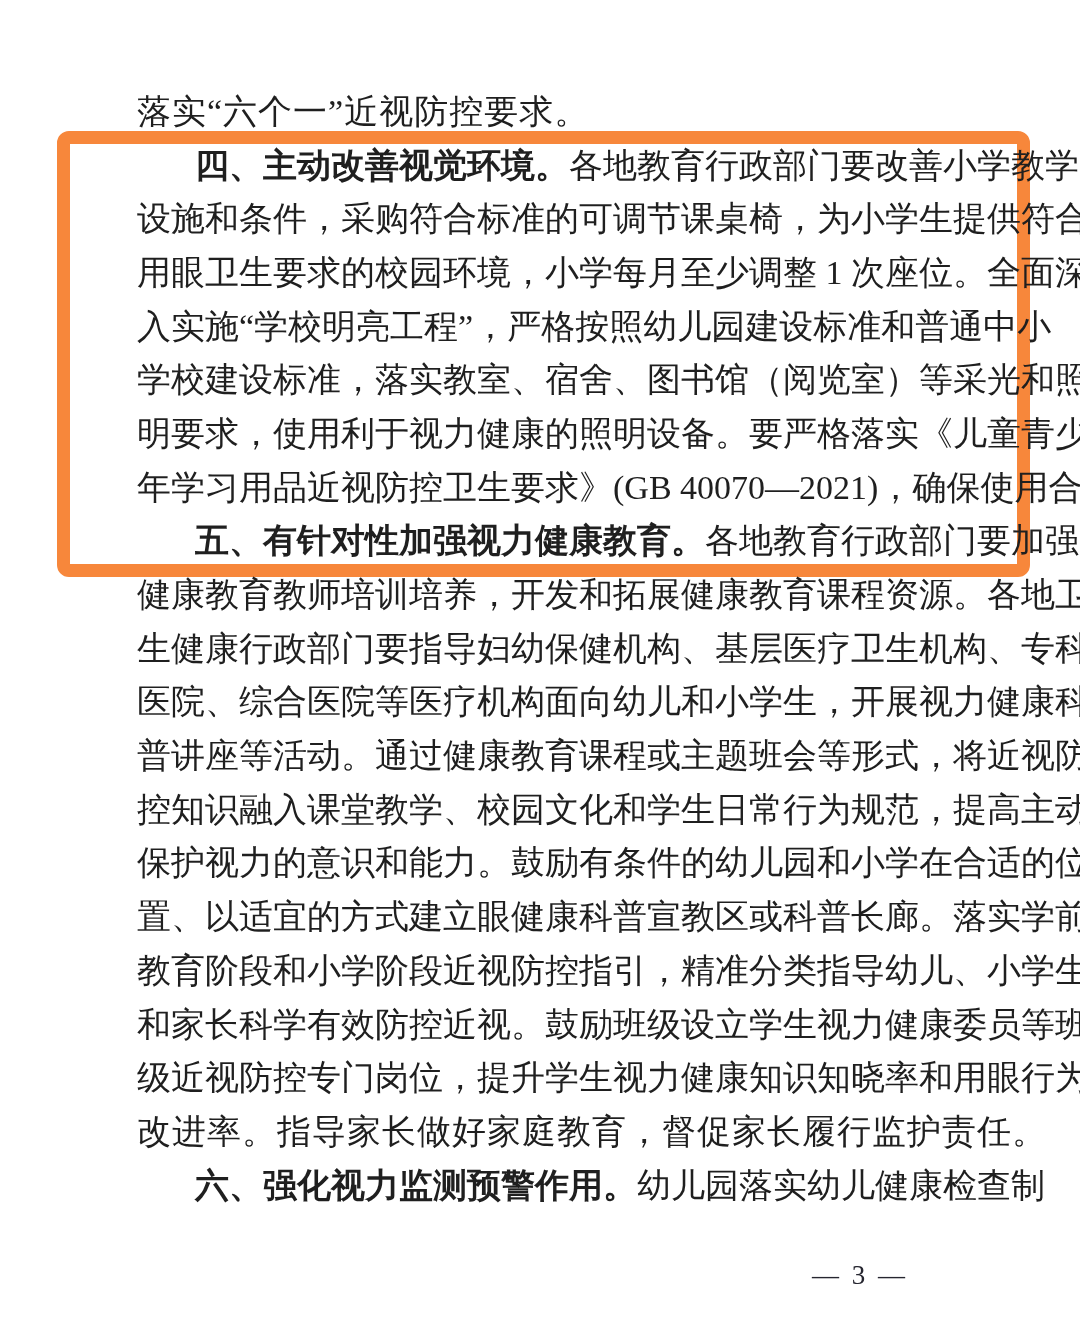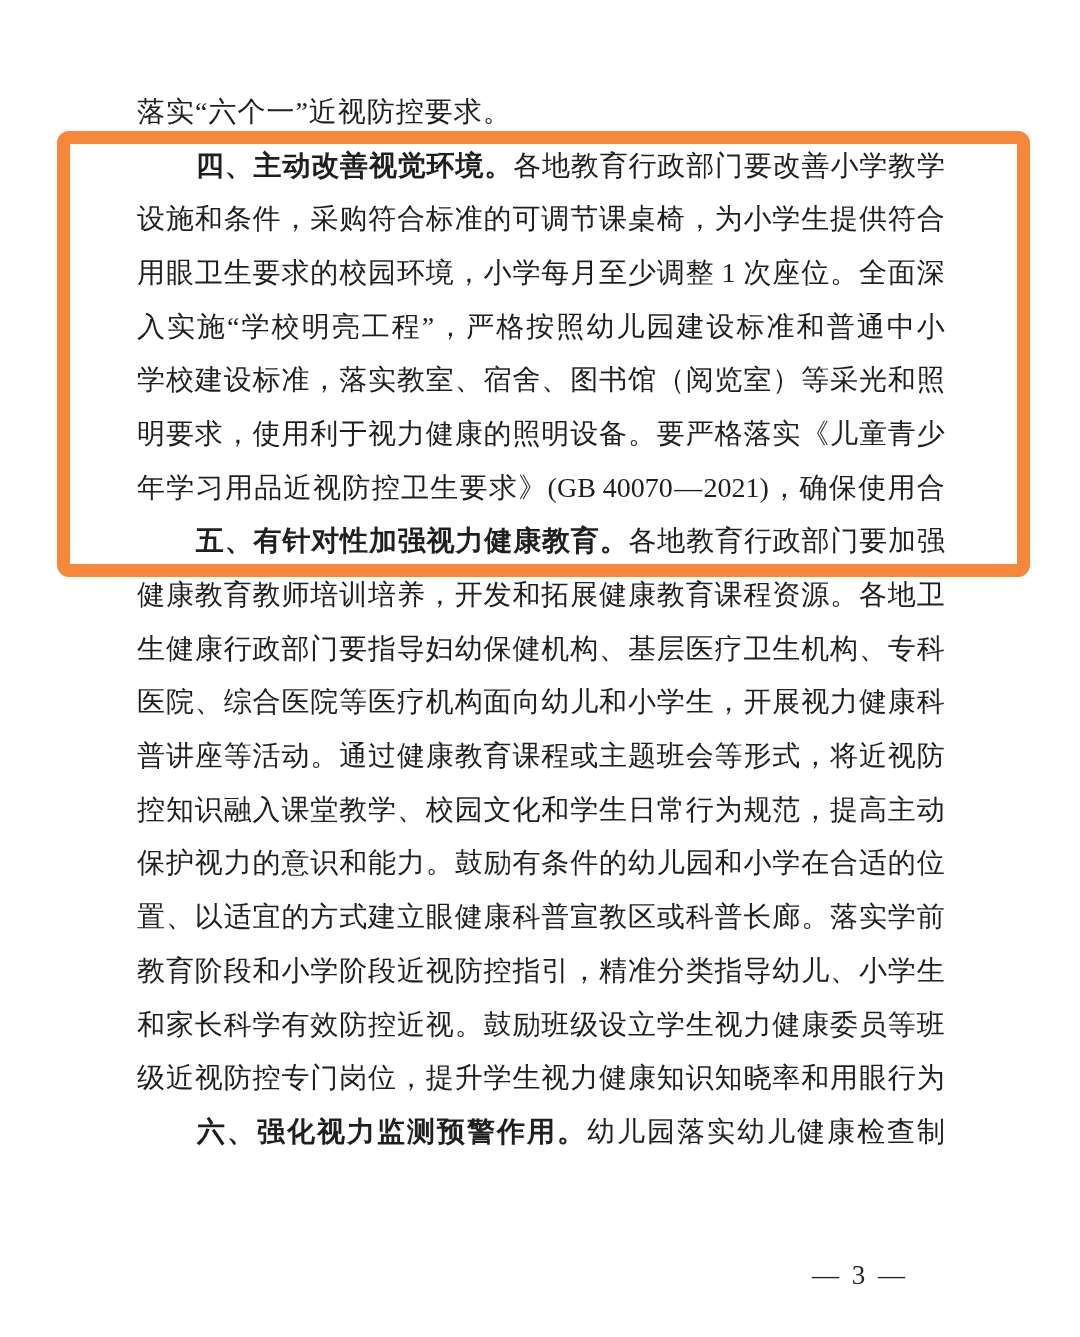--- a/index.html
+++ b/index.html
@@ -32,21 +32,21 @@
     position: absolute;
     left: 137px;
     top: 85px;
     width: 808px;
     z-index: 1;
   }
   .line {
     height: 53.7px;
     display: flex;
     align-items: center;
-    font-size: 28px;
+    font-size: 34px;
     white-space: pre;
   }
   .line.justify {
     justify-content: space-between;
   }
   .line .seg, .line .tok {
     display: inline-block;
   }
   .line:not(.justify) .seg {
     letter-spacing: 1px;
@@ -88,16 +88,17 @@
       <div class="line justify"><span class="tok">健</span><span class="tok">康</span><span class="tok">教</span><span class="tok">育</span><span class="tok">教</span><span class="tok">师</span><span class="tok">培</span><span class="tok">训</span><span class="tok">培</span><span class="tok">养</span><span class="tok">，</span><span class="tok">开</span><span class="tok">发</span><span class="tok">和</span><span class="tok">拓</span><span class="tok">展</span><span class="tok">健</span><span class="tok">康</span><span class="tok">教</span><span class="tok">育</span><span class="tok">课</span><span class="tok">程</span><span class="tok">资</span><span class="tok">源</span><span class="tok">。</span><span class="tok">各</span><span class="tok">地</span><span class="tok">卫</span></div>
       <div class="line justify"><span class="tok">生</span><span class="tok">健</span><span class="tok">康</span><span class="tok">行</span><span class="tok">政</span><span class="tok">部</span><span class="tok">门</span><span class="tok">要</span><span class="tok">指</span><span class="tok">导</span><span class="tok">妇</span><span class="tok">幼</span><span class="tok">保</span><span class="tok">健</span><span class="tok">机</span><span class="tok">构</span><span class="tok">、</span><span class="tok">基</span><span class="tok">层</span><span class="tok">医</span><span class="tok">疗</span><span class="tok">卫</span><span class="tok">生</span><span class="tok">机</span><span class="tok">构</span><span class="tok">、</span><span class="tok">专</span><span class="tok">科</span></div>
       <div class="line justify"><span class="tok">医</span><span class="tok">院</span><span class="tok">、</span><span class="tok">综</span><span class="tok">合</span><span class="tok">医</span><span class="tok">院</span><span class="tok">等</span><span class="tok">医</span><span class="tok">疗</span><span class="tok">机</span><span class="tok">构</span><span class="tok">面</span><span class="tok">向</span><span class="tok">幼</span><span class="tok">儿</span><span class="tok">和</span><span class="tok">小</span><span class="tok">学</span><span class="tok">生</span><span class="tok">，</span><span class="tok">开</span><span class="tok">展</span><span class="tok">视</span><span class="tok">力</span><span class="tok">健</span><span class="tok">康</span><span class="tok">科</span></div>
       <div class="line justify"><span class="tok">普</span><span class="tok">讲</span><span class="tok">座</span><span class="tok">等</span><span class="tok">活</span><span class="tok">动</span><span class="tok">。</span><span class="tok">通</span><span class="tok">过</span><span class="tok">健</span><span class="tok">康</span><span class="tok">教</span><span class="tok">育</span><span class="tok">课</span><span class="tok">程</span><span class="tok">或</span><span class="tok">主</span><span class="tok">题</span><span class="tok">班</span><span class="tok">会</span><span class="tok">等</span><span class="tok">形</span><span class="tok">式</span><span class="tok">，</span><span class="tok">将</span><span class="tok">近</span><span class="tok">视</span><span class="tok">防</span></div>
       <div class="line justify"><span class="tok">控</span><span class="tok">知</span><span class="tok">识</span><span class="tok">融</span><span class="tok">入</span><span class="tok">课</span><span class="tok">堂</span><span class="tok">教</span><span class="tok">学</span><span class="tok">、</span><span class="tok">校</span><span class="tok">园</span><span class="tok">文</span><span class="tok">化</span><span class="tok">和</span><span class="tok">学</span><span class="tok">生</span><span class="tok">日</span><span class="tok">常</span><span class="tok">行</span><span class="tok">为</span><span class="tok">规</span><span class="tok">范</span><span class="tok">，</span><span class="tok">提</span><span class="tok">高</span><span class="tok">主</span><span class="tok">动</span></div>
       <div class="line justify"><span class="tok">保</span><span class="tok">护</span><span class="tok">视</span><span class="tok">力</span><span class="tok">的</span><span class="tok">意</span><span class="tok">识</span><span class="tok">和</span><span class="tok">能</span><span class="tok">力</span><span class="tok">。</span><span class="tok">鼓</span><span class="tok">励</span><span class="tok">有</span><span class="tok">条</span><span class="tok">件</span><span class="tok">的</span><span class="tok">幼</span><span class="tok">儿</span><span class="tok">园</span><span class="tok">和</span><span class="tok">小</span><span class="tok">学</span><span class="tok">在</span><span class="tok">合</span><span class="tok">适</span><span class="tok">的</span><span class="tok">位</span></div>
       <div class="line justify"><span class="tok">置</span><span class="tok">、</span><span class="tok">以</span><span class="tok">适</span><span class="tok">宜</span><span class="tok">的</span><span class="tok">方</span><span class="tok">式</span><span class="tok">建</span><span class="tok">立</span><span class="tok">眼</span><span class="tok">健</span><span class="tok">康</span><span class="tok">科</span><span class="tok">普</span><span class="tok">宣</span><span class="tok">教</span><span class="tok">区</span><span class="tok">或</span><span class="tok">科</span><span class="tok">普</span><span class="tok">长</span><span class="tok">廊</span><span class="tok">。</span><span class="tok">落</span><span class="tok">实</span><span class="tok">学</span><span class="tok">前</span></div>
       <div class="line justify"><span class="tok">教</span><span class="tok">育</span><span class="tok">阶</span><span class="tok">段</span><span class="tok">和</span><span class="tok">小</span><span class="tok">学</span><span class="tok">阶</span><span class="tok">段</span><span class="tok">近</span><span class="tok">视</span><span class="tok">防</span><span class="tok">控</span><span class="tok">指</span><span class="tok">引</span><span class="tok">，</span><span class="tok">精</span><span class="tok">准</span><span class="tok">分</span><span class="tok">类</span><span class="tok">指</span><span class="tok">导</span><span class="tok">幼</span><span class="tok">儿</span><span class="tok">、</span><span class="tok">小</span><span class="tok">学</span><span class="tok">生</span></div>
       <div class="line justify"><span class="tok">和</span><span class="tok">家</span><span class="tok">长</span><span class="tok">科</span><span class="tok">学</span><span class="tok">有</span><span class="tok">效</span><span class="tok">防</span><span class="tok">控</span><span class="tok">近</span><span class="tok">视</span><span class="tok">。</span><span class="tok">鼓</span><span class="tok">励</span><span class="tok">班</span><span class="tok">级</span><span class="tok">设</span><span class="tok">立</span><span class="tok">学</span><span class="tok">生</span><span class="tok">视</span><span class="tok">力</span><span class="tok">健</span><span class="tok">康</span><span class="tok">委</span><span class="tok">员</span><span class="tok">等</span><span class="tok">班</span></div>
       <div class="line justify"><span class="tok">级</span><span class="tok">近</span><span class="tok">视</span><span class="tok">防</span><span class="tok">控</span><span class="tok">专</span><span class="tok">门</span><span class="tok">岗</span><span class="tok">位</span><span class="tok">，</span><span class="tok">提</span><span class="tok">升</span><span class="tok">学</span><span class="tok">生</span><span class="tok">视</span><span class="tok">力</span><span class="tok">健</span><span class="tok">康</span><span class="tok">知</span><span class="tok">识</span><span class="tok">知</span><span class="tok">晓</span><span class="tok">率</span><span class="tok">和</span><span class="tok">用</span><span class="tok">眼</span><span class="tok">行</span><span class="tok">为</span></div>
+      <div class="line"><span class="seg">改进率。指导家长做好家庭教育，督促家长履行监护责任。</span></div>
       <div class="line justify"><span class="indent"></span><span class="tok bold">六</span><span class="tok bold">、</span><span class="tok bold">强</span><span class="tok bold">化</span><span class="tok bold">视</span><span class="tok bold">力</span><span class="tok bold">监</span><span class="tok bold">测</span><span class="tok bold">预</span><span class="tok bold">警</span><span class="tok bold">作</span><span class="tok bold">用</span><span class="tok bold">。</span><span class="tok">幼</span><span class="tok">儿</span><span class="tok">园</span><span class="tok">落</span><span class="tok">实</span><span class="tok">幼</span><span class="tok">儿</span><span class="tok">健</span><span class="tok">康</span><span class="tok">检</span><span class="tok">查</span><span class="tok">制</span></div>
     </div>
   <div class="page-number">— 3 —</div>
 </div>
 
 </body></html>

